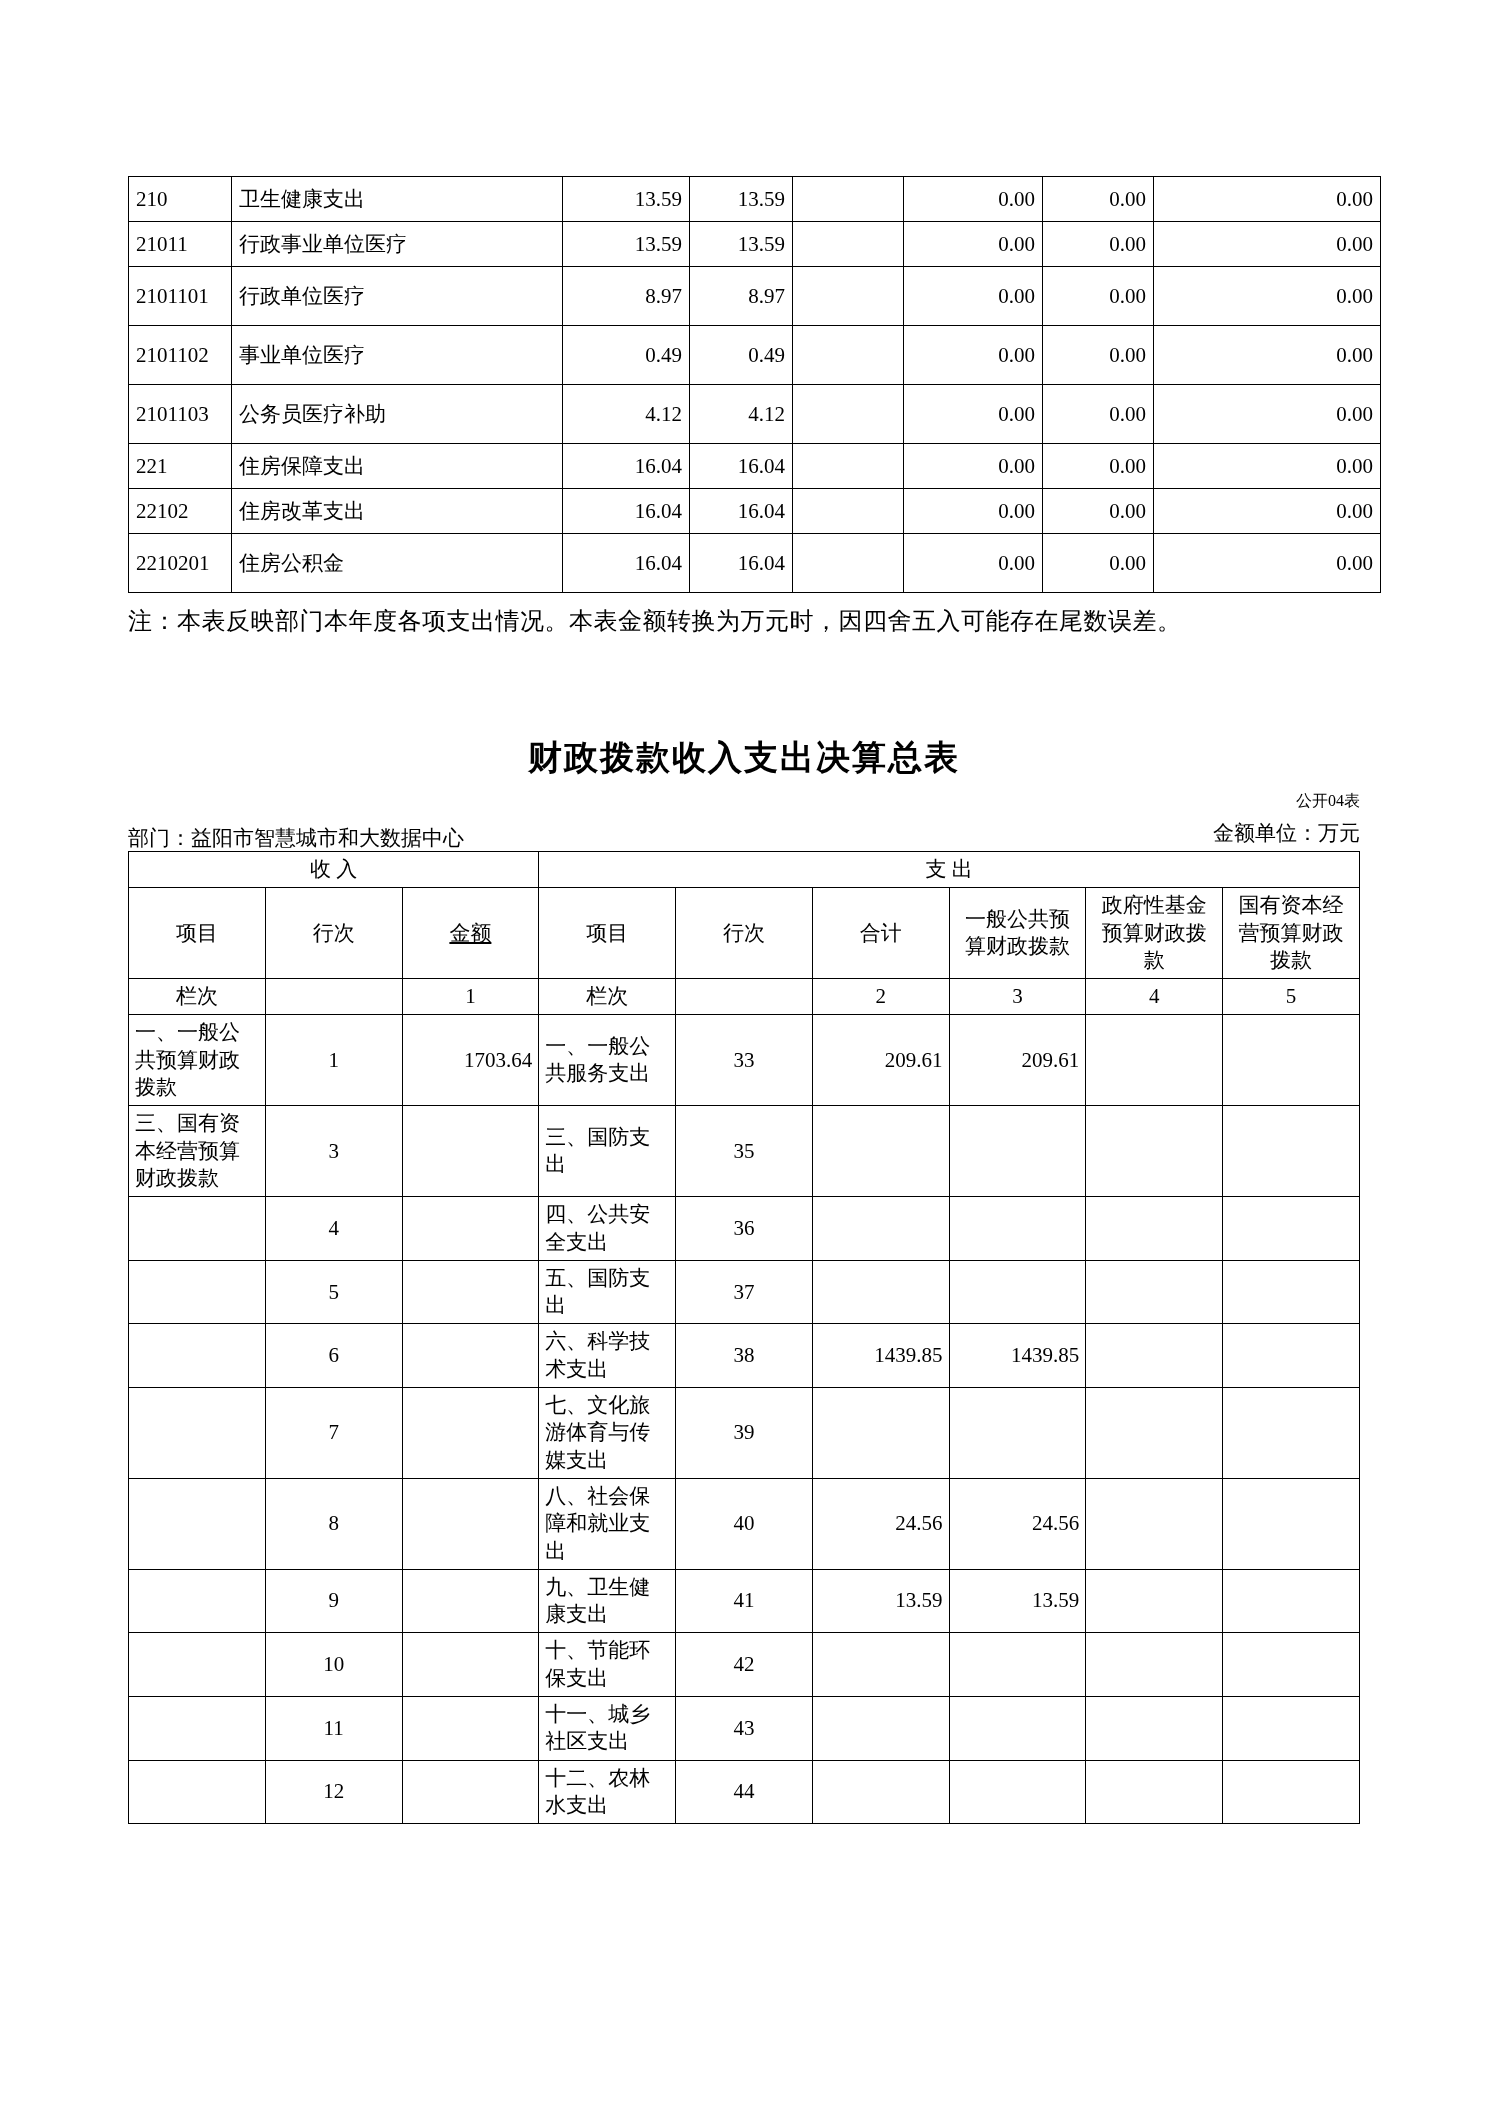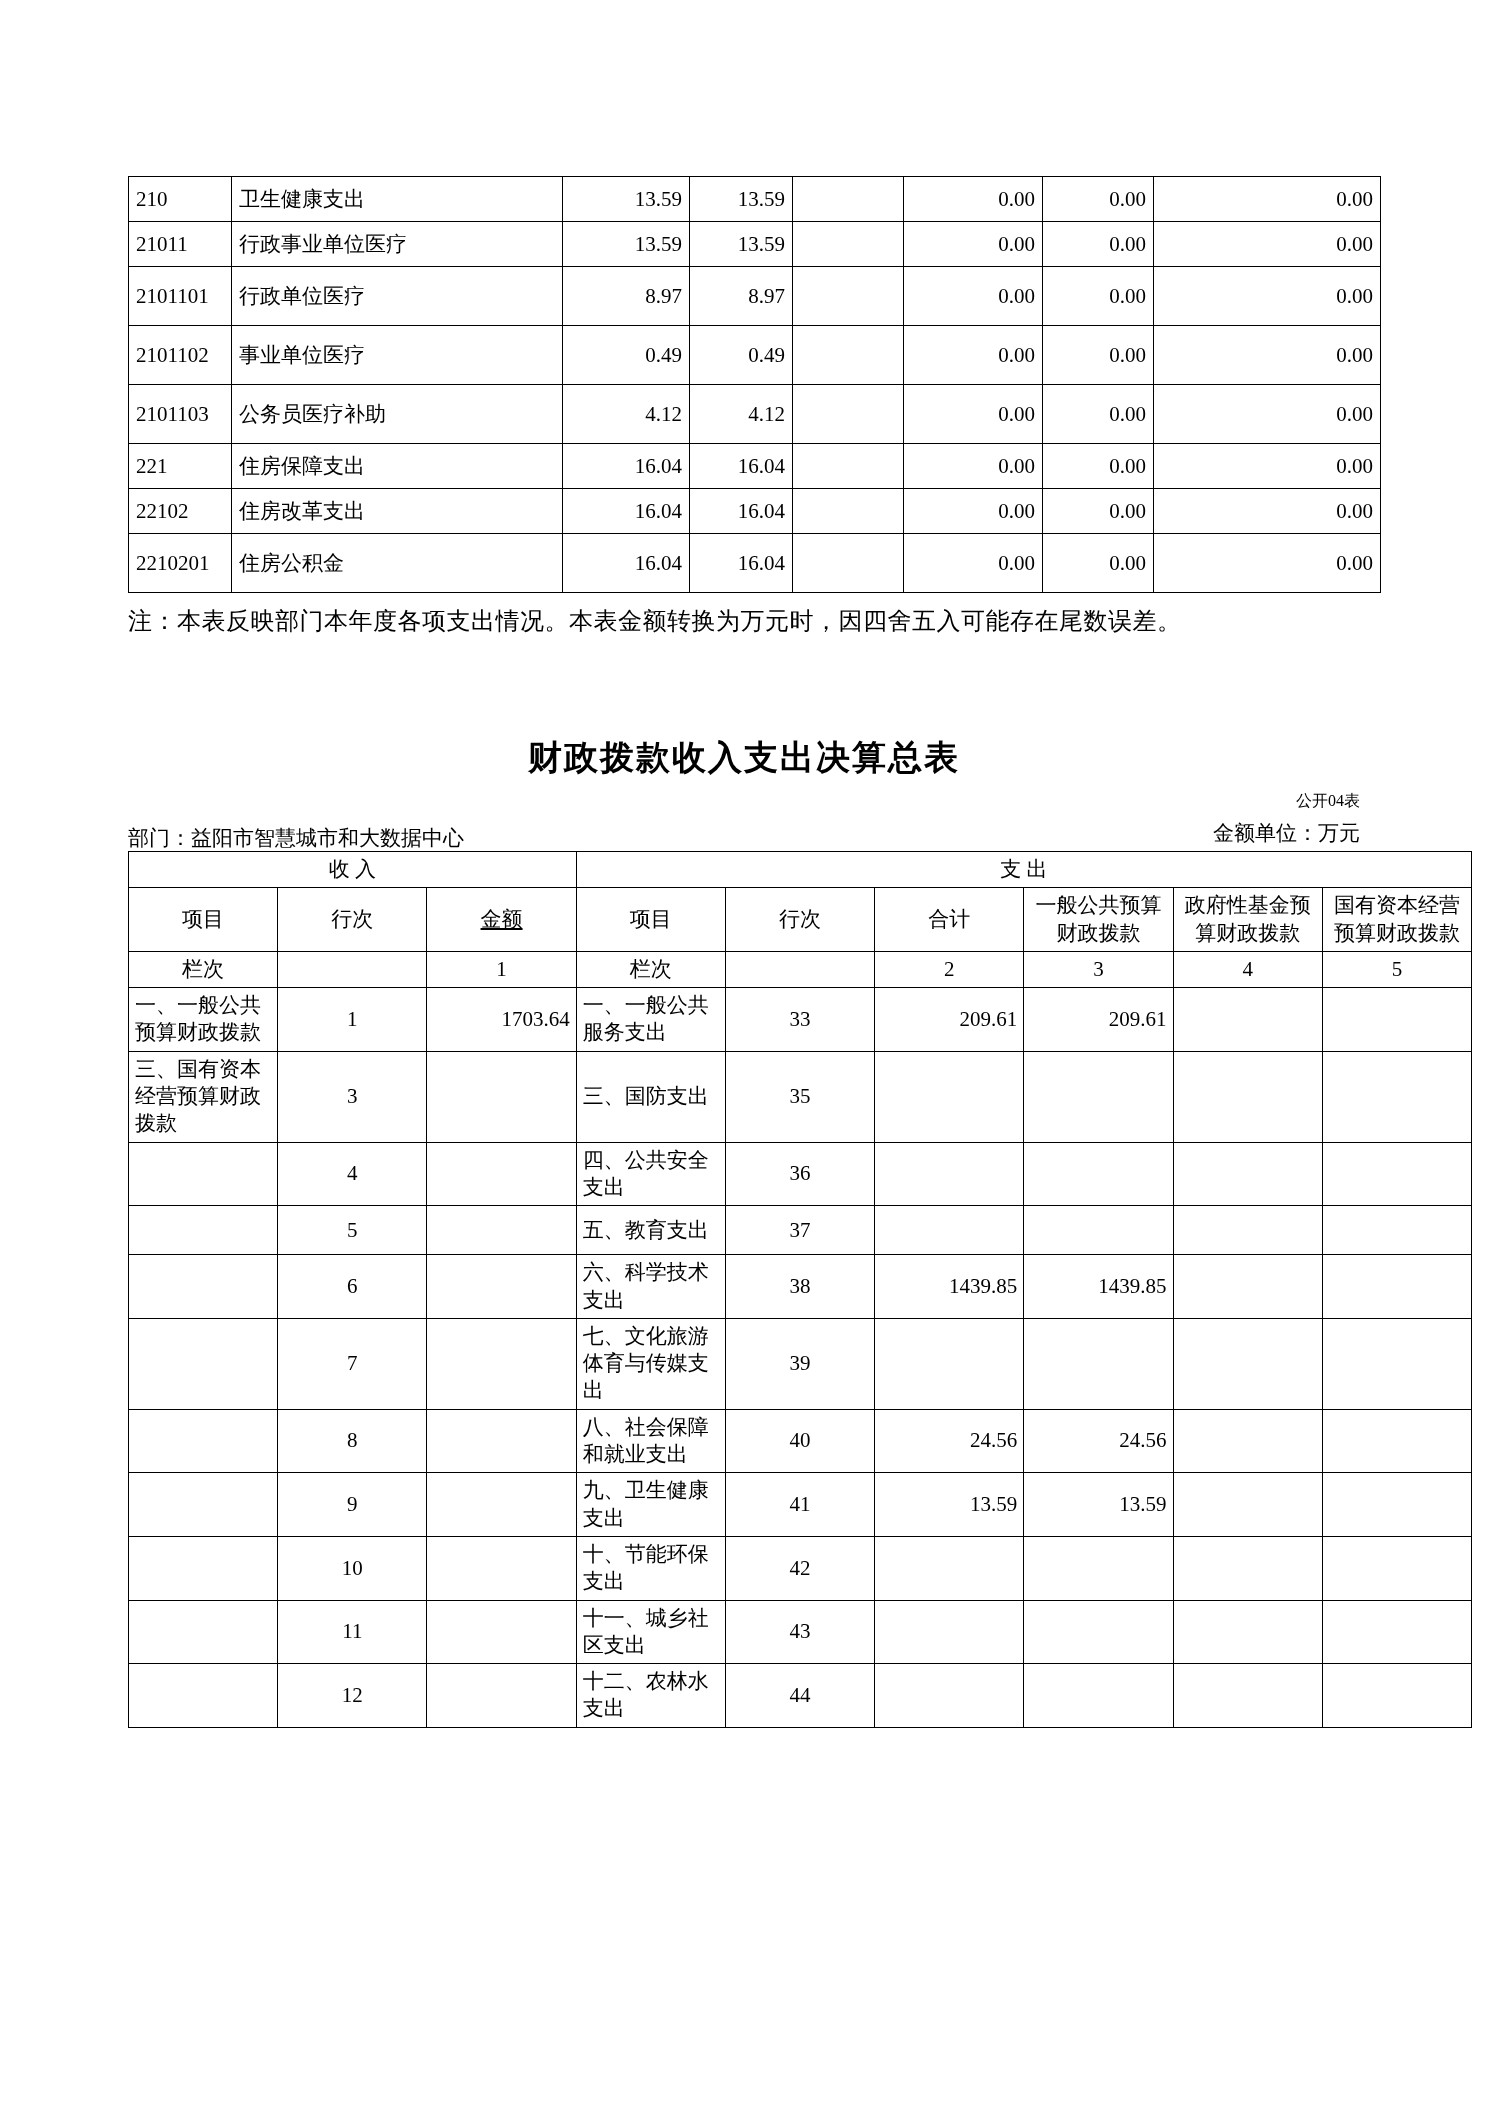--- a/index.html
+++ b/index.html
@@ -84,21 +84,21 @@
     right: 0;
     top: 28px;
     font-size: 21px;
     text-align: right;
     margin-left: 8px;
   }
   .meta-block { position: relative; height: 60px; }
 
   .main-table {
     border-collapse: collapse;
-    width: 1344px;
+    width: 1232px;
     table-layout: fixed;
     font-size: 21px;
   }
   .main-table td, .main-table th {
     border: 1.5px solid #000;
     padding: 4px 6px;
     vertical-align: middle;
     line-height: 1.3;
     font-weight: normal;
   }
@@ -283,21 +283,21 @@
           <td class="ctr">36</td>
           <td class="rgt"></td>
           <td class="rgt"></td>
           <td class="rgt"></td>
           <td class="rgt"></td>
         </tr>
         <tr class="row-med">
           <td class="lft"></td>
           <td class="ctr">5</td>
           <td class="rgt"></td>
-          <td class="lft">五、教育支出</td>
+          <td class="lft">五、国防支出</td>
           <td class="ctr">37</td>
           <td class="rgt"></td>
           <td class="rgt"></td>
           <td class="rgt"></td>
           <td class="rgt"></td>
         </tr>
         <tr class="row-tall">
           <td class="lft"></td>
           <td class="ctr">6</td>
           <td class="rgt"></td>

